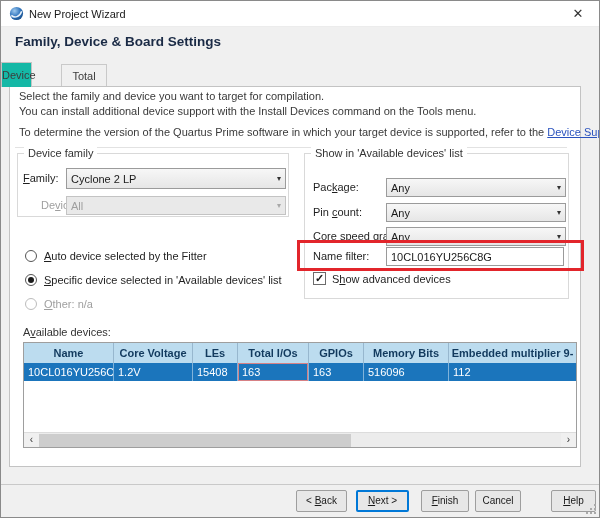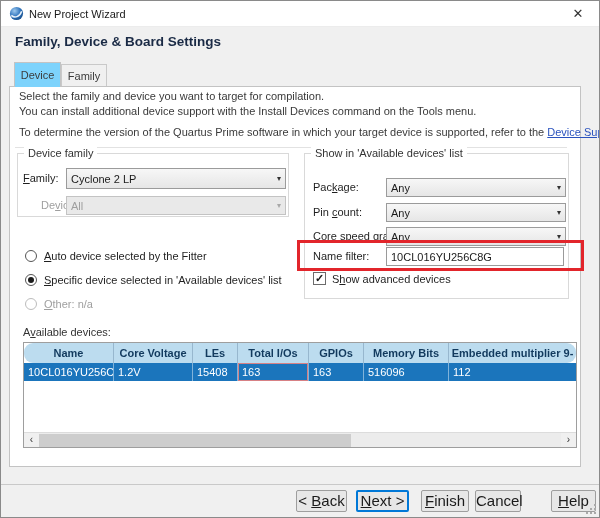--- a/index.html
+++ b/index.html
@@ -16,21 +16,21 @@
     border-bottom:1px solid #ececec;}
   .app-icon{position:absolute;left:8px;top:5px;width:15px;height:15px;}
   .win-title{position:absolute;left:28px;top:0;line-height:26px;font-size:11px;color:#1a1a1a;}
   .close-btn{position:absolute;right:0;top:0;width:42px;height:26px;text-align:center;
     line-height:26px;font-size:13px;color:#333;cursor:default;}
   
   .page-title{position:absolute;left:14px;top:33px;font-size:13.5px;font-weight:bold;
     color:var(--title-navy);}
   
   .tab{position:absolute;text-align:center;font-size:11px;color:#3c3c3c;}
-  .tab.active{left:13px;top:61px;width:47px;height:25px;background:#7dd3fc;
+  .tab.active{left:0;top:61px;width:31px;height:25px;background:#14b8a6;
     border:1px solid #c3c3c3;border-bottom:none;line-height:24px;z-index:3;}
   .tab.inactive{left:60px;top:63px;width:46px;height:23px;background:#f0f0f0;
     border:1px solid #c9c9c9;border-bottom:none;line-height:22px;z-index:0;}
   .pane{position:absolute;left:8px;top:85px;width:572px;height:381px;background:#fff;
     border:1px solid #c3c3c3;z-index:1;}
   
   .intro{position:absolute;color:#3a3a3a;white-space:nowrap;}
   .i1{left:18px;top:89px;} .i2{left:18px;top:104px;} .i3{left:18px;top:125px;}
   .link{color:var(--link-blue);text-decoration:underline;cursor:pointer;}
   .rule{position:absolute;left:14px;top:146px;width:552px;border-top:1px solid #e2e2e2;z-index:2;}
@@ -62,40 +62,40 @@
   .checkrow{position:absolute;left:312px;top:271px;display:flex;align-items:center;gap:6px;z-index:2;}
   .checkbox{width:13px;height:13px;border:1px solid #6b6b6b;background:#fff;color:#1c1c1c;
     font-size:11px;line-height:11px;text-align:center;font-weight:bold;flex:none;}
   
   .red-box{position:absolute;left:296px;top:239px;width:287px;height:31px;
     border:3px solid var(--accent-red);z-index:5;pointer-events:none;}
   
   .avail-label{position:absolute;left:22px;top:325px;z-index:2;color:#333;}
   .table{position:absolute;left:22px;top:341px;width:554px;height:106px;background:#fff;
     border:1px solid #9e9e9e;z-index:2;overflow:hidden;}
-  .thead{display:flex;height:20px;background:var(--table-header-bg);border-radius:9px;}
+  .thead{display:flex;height:20px;background:var(--table-header-bg);}
   .thead .cell{font-weight:bold;color:var(--table-header-text);text-align:center;
     line-height:20px;border-right:1px solid rgba(21,55,90,.22);overflow:hidden;}
   .trow{display:flex;height:18px;background:var(--row-selected);color:#fff;}
   .trow .cell{line-height:18px;padding-left:4px;border-right:1px solid rgba(255,255,255,.45);
     overflow:hidden;}
   .cell:nth-child(1){width:90px;} .cell:nth-child(2){width:79px;} .cell:nth-child(3){width:45px;}
   .cell:nth-child(4){width:71px;} .cell:nth-child(5){width:55px;} .cell:nth-child(6){width:85px;}
   .cell:nth-child(7){flex:1;border-right:none;}
   .trow .cell.focus{box-shadow:inset 0 0 0 1px rgba(225,130,130,.95);}
   
   .hscroll{position:absolute;left:0;bottom:0;width:100%;height:15px;background:#ececec;
     border-top:1px solid #dcdcdc;display:flex;}
   .sb-btn{width:15px;height:14px;text-align:center;line-height:13px;font-size:10px;
     color:#333;background:#f0f0f0;flex:none;}
   .sb-thumb{position:absolute;left:15px;top:1px;width:312px;height:13px;background:#cdcdcd;}
   
   .bottom-rule{position:absolute;left:0;top:483px;width:600px;border-top:1px solid #c9c9c9;}
   .btn{position:absolute;top:489px;height:22px;background:#e7e7e7;border:1px solid #9e9e9e;
-    border-radius:2px;font-size:15px;color:#1a1a1a;text-align:center;line-height:20px;cursor:default;}
+    border-radius:2px;font-size:10px;color:#1a1a1a;text-align:center;line-height:20px;cursor:default;}
   .btn-back{left:295px;width:51px;} .btn-next{left:355px;width:53px;border:2px solid var(--next-border);}
   .btn-finish{left:420px;width:48px;} .btn-cancel{left:474px;width:46px;} .btn-help{left:550px;width:45px;}
   .grip{position:absolute;right:2px;bottom:2px;width:11px;height:11px;}
 </style>
 </head>
 <body>
 
 <div class="window">
 
   <div class="titlebar">
@@ -110,21 +110,21 @@
       <circle cx="8" cy="8" r="7" fill="url(#g1)"></circle>
       <path d="M2.5 10 C 6 13.5, 11.5 11.5, 13.5 5.5" stroke="#eaf3fb" stroke-width="1.6" fill="none"></path>
     </svg>
     <span class="win-title">New Project Wizard</span>
     <span class="close-btn">✕</span>
   </div>
 
   <div class="page-title">Family, Device &amp; Board Settings</div>
 
   <div class="tab active">Device</div>
-  <div class="tab inactive">Family</div>
+  <div class="tab inactive">Total</div>
   <div class="pane"></div>
 
   <div class="intro i1" style="z-index:2;">Select the family and device you want to target for compilation.</div>
   <div class="intro i2" style="z-index:2;">You can install additional device support with the Install Devices command on the Tools menu.</div>
   <div class="intro i3" style="z-index:2;">
     <span>To determine the version of the Quartus Prime software in which your target device is supported, refer to the </span><span class="link">Device Support List</span>
   </div>
   <div class="rule"></div>
 
   <div class="group g-family">

